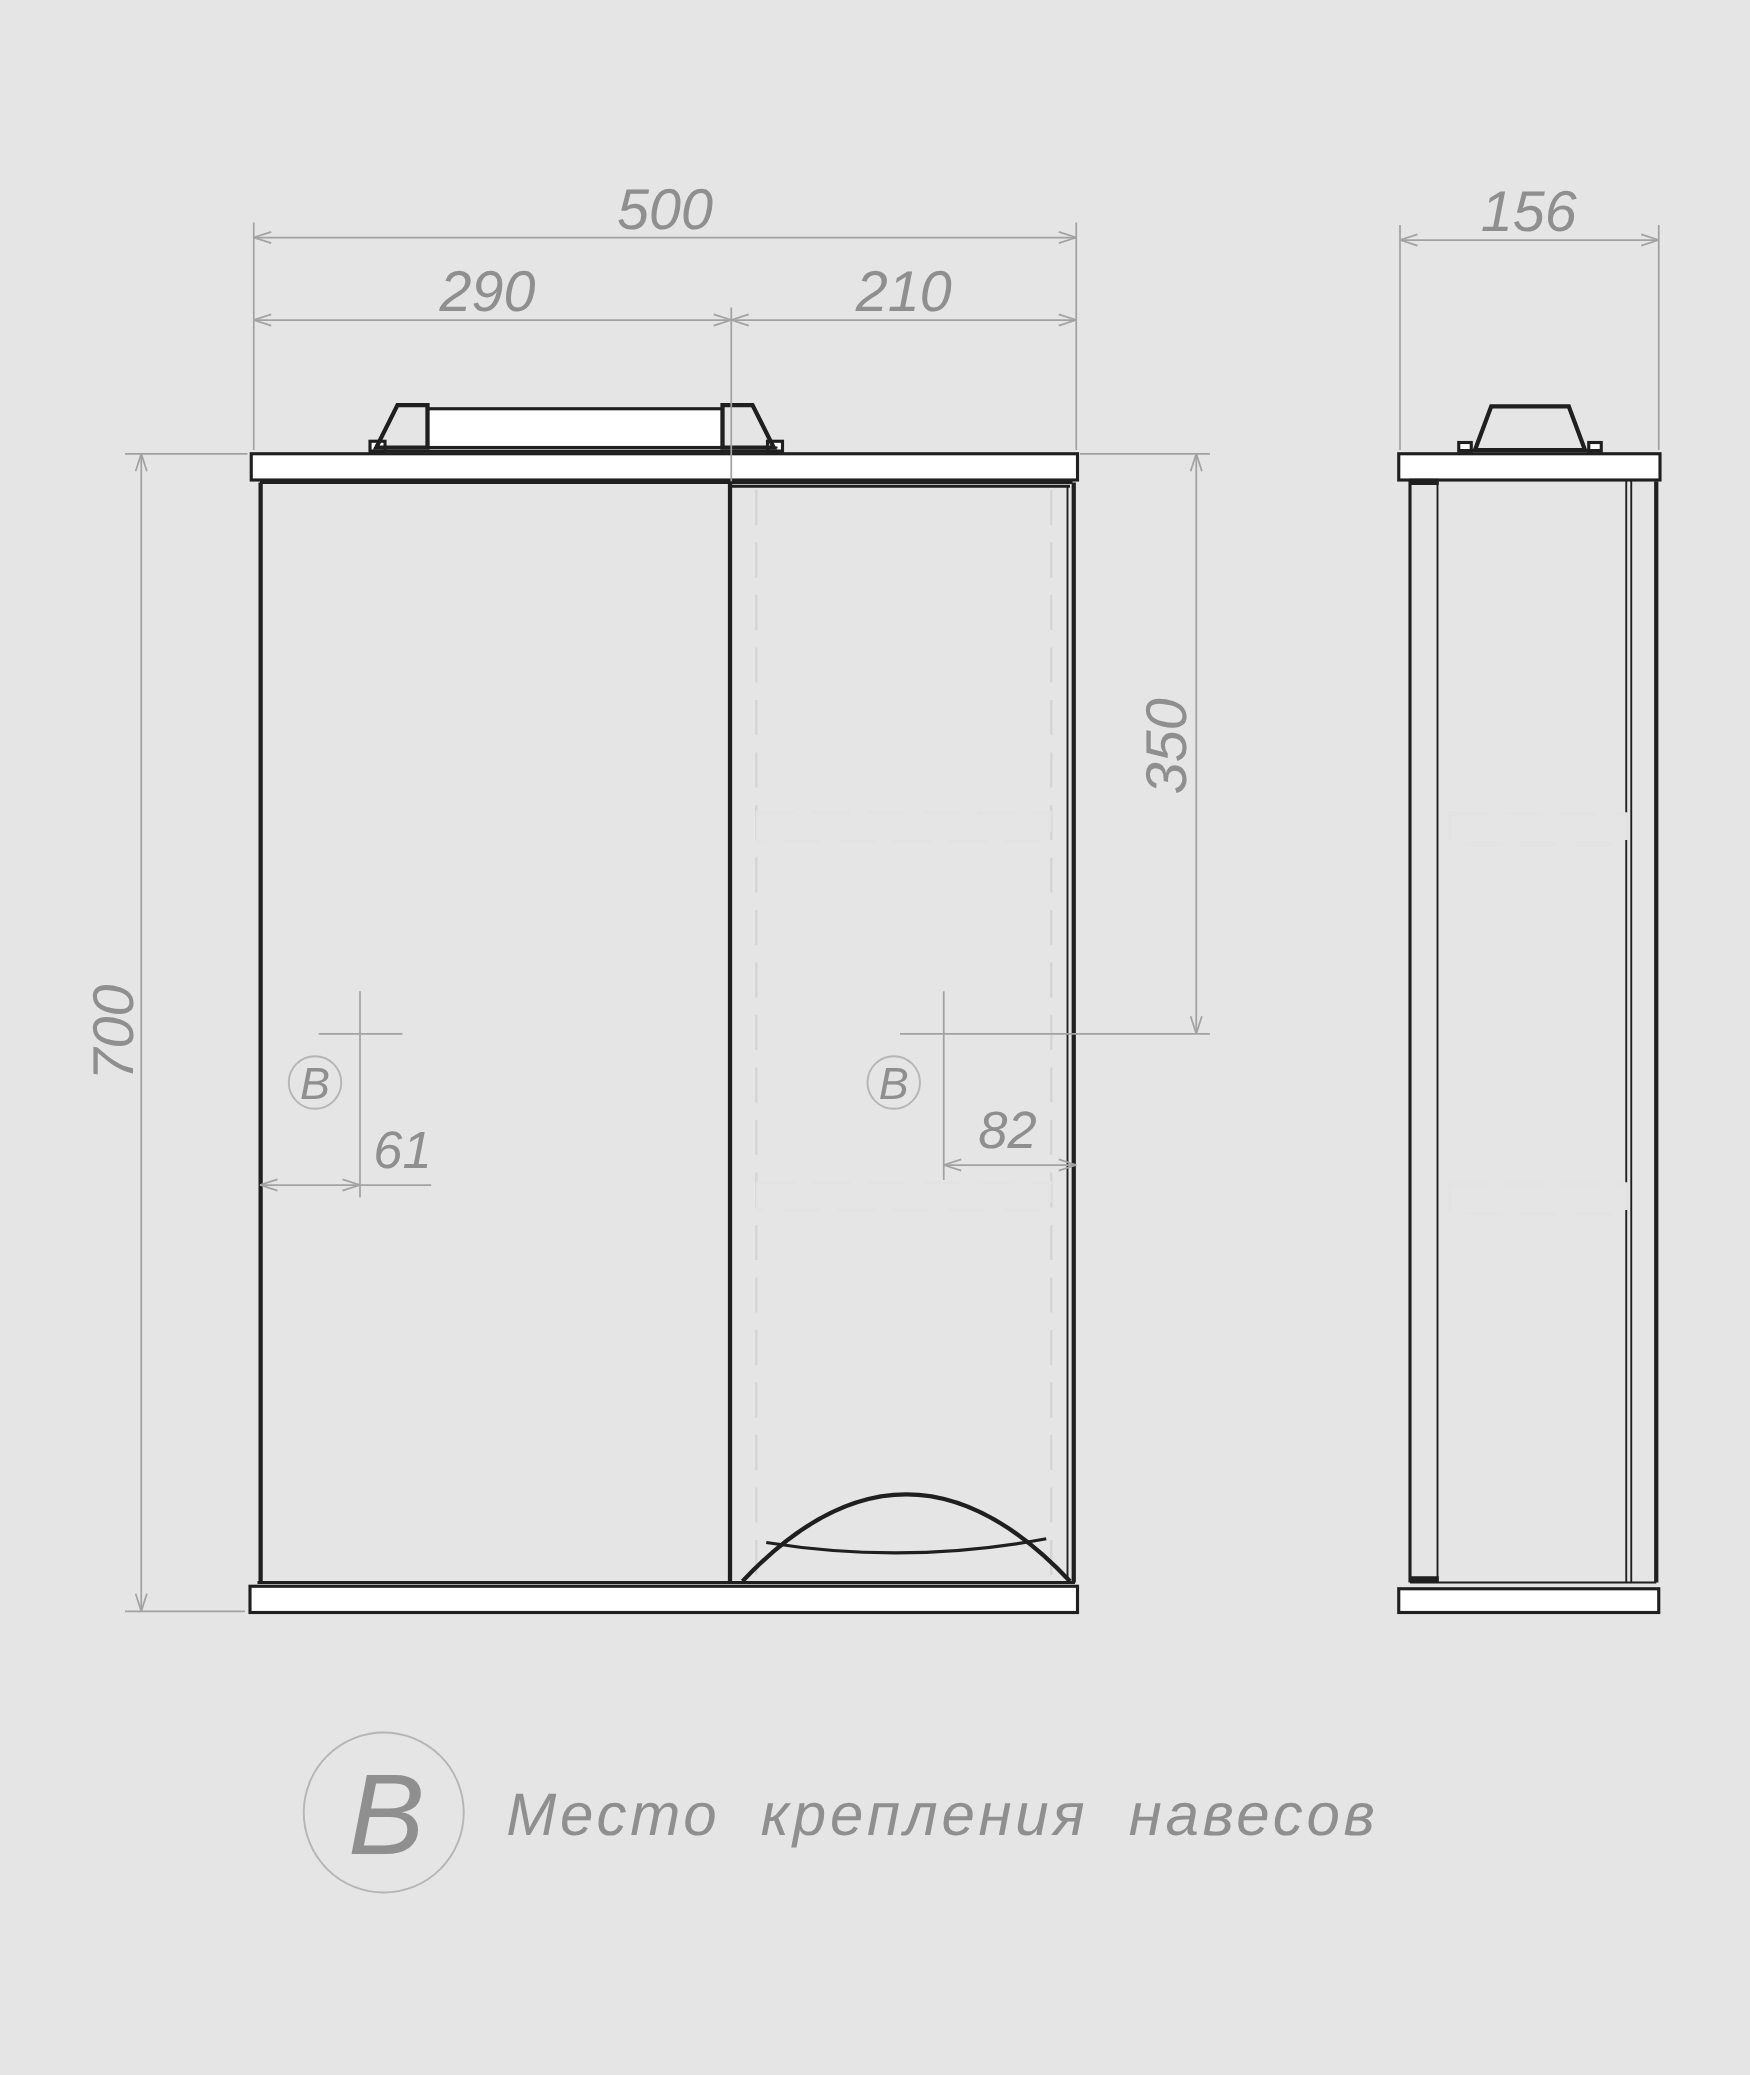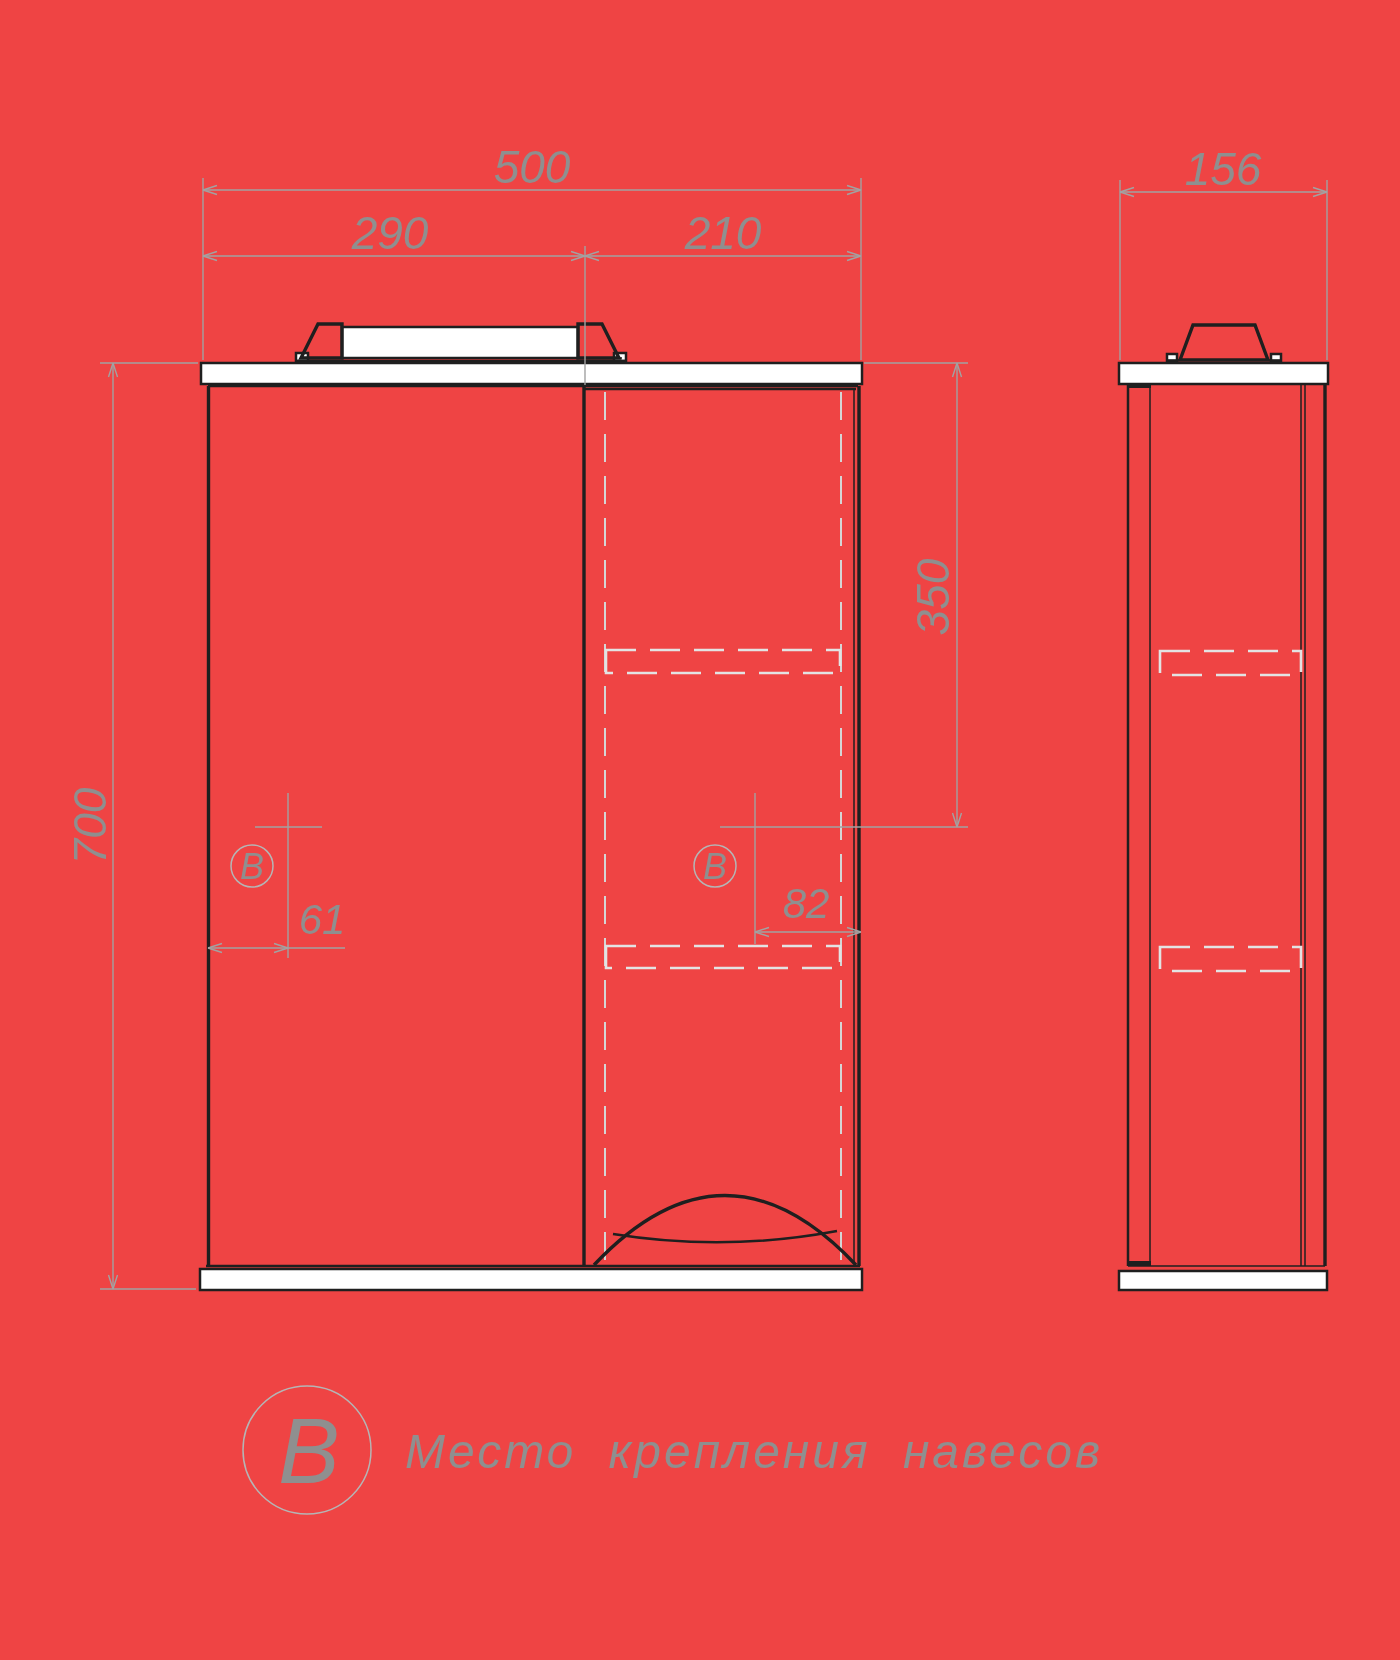--- a/index.html
+++ b/index.html
@@ -1,16 +1,16 @@
 <!DOCTYPE html>
 <html><head>
 <meta charset="utf-8">
 <style>
   html,body{margin:0;padding:0;background:#ffffff;}
-  .page{position:relative;width:1400px;height:1660px;background:#ef4444;overflow:hidden;}
+  .page{position:relative;width:1400px;height:1660px;background:#e5e5e5;overflow:hidden;}
   svg{display:block;}
   
   .w1{stroke:#1f1f1f;stroke-width:1.5;fill:none;}
   .w2{stroke:#1f1f1f;stroke-width:2.5;fill:none;}
   .w3{stroke:#1f1f1f;stroke-width:3.4;fill:none;}
   .wfill{fill:#fff;stroke:#1f1f1f;stroke-width:2.5;}
   .cap{fill:#1f1f1f;stroke:none;}
   
   .dim{stroke:#a2a2a2;stroke-width:1.4;fill:none;}
   .dimc{stroke:#b5b5b5;stroke-width:1.5;fill:none;}

